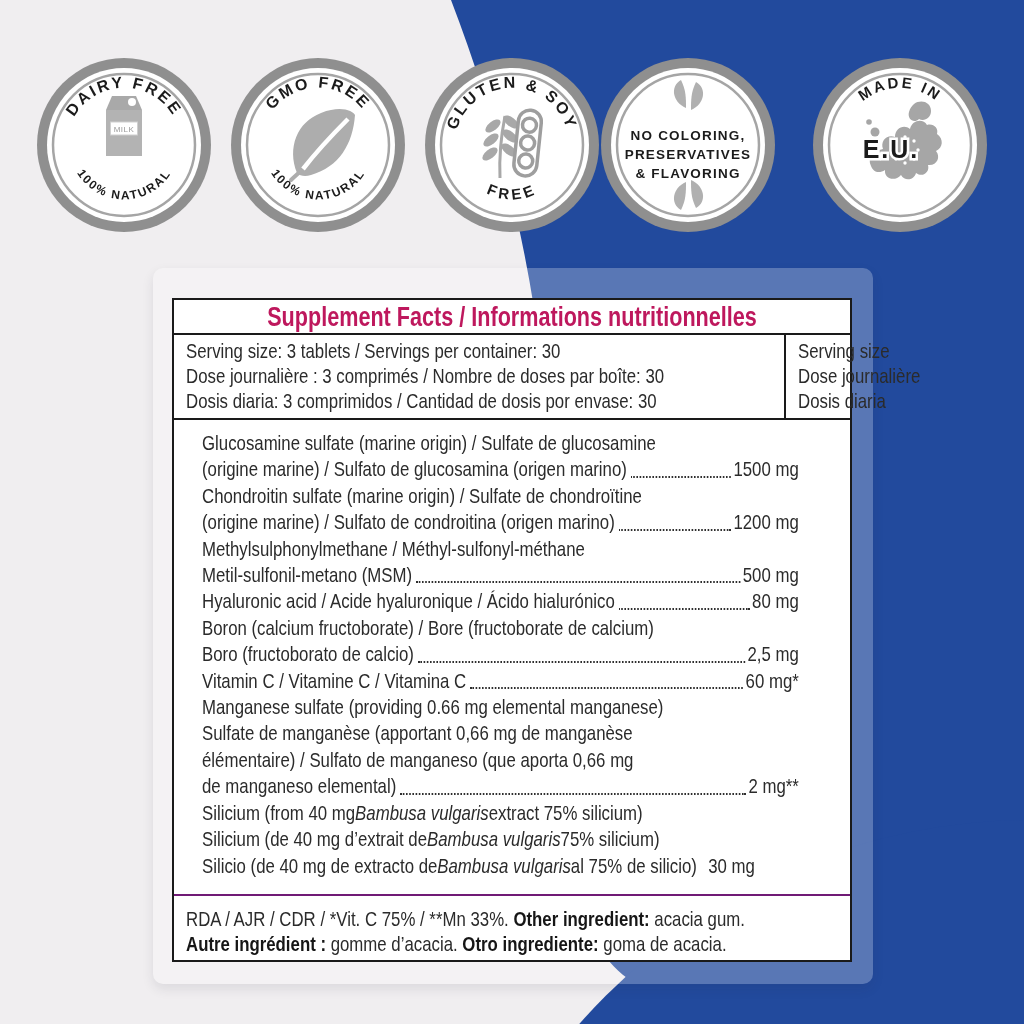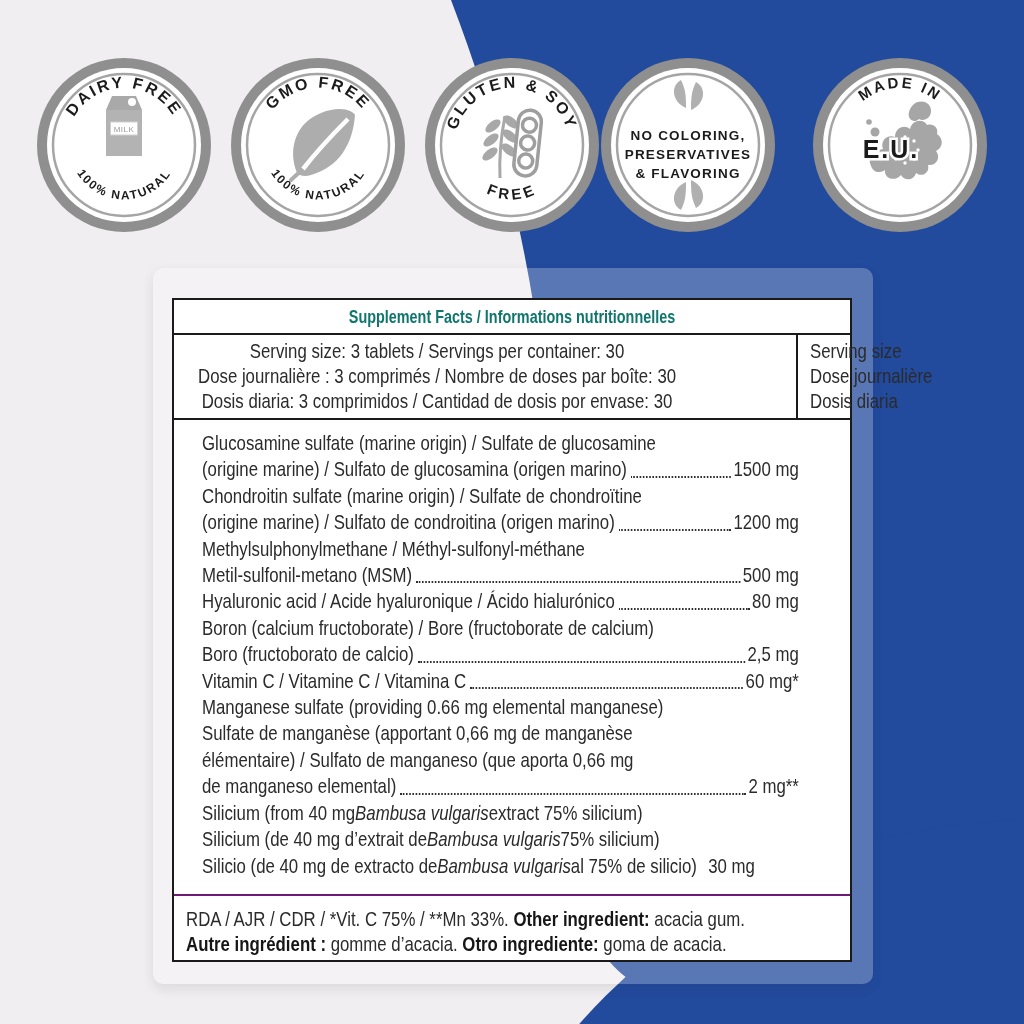--- a/index.html
+++ b/index.html
@@ -21,24 +21,24 @@
   .eu-txt{font-size:25px;letter-spacing:2px;text-anchor:middle;paint-order:stroke;stroke:#ffffff;stroke-width:5px;}
 
   
   .card{position:absolute;left:153px;top:268px;width:720px;height:716px;
         background:rgba(255,255,255,.25);border-radius:10px;
         box-shadow:0 5px 12px rgba(40,40,60,.10);}
   .facts{position:absolute;left:172px;top:298px;width:680px;height:664px;
          box-sizing:border-box;background:#ffffff;border:2px solid #1a1a1a;
          color:#2b2b2b;display:flex;flex-direction:column;}
   .t-header{border-bottom:2px solid #1a1a1a;text-align:center;padding:4px 0 3px;}
-  .t-header .line{font-weight:700;font-size:18px;line-height:26px;color:#0f766e;white-space:nowrap;}
+  .t-header .line{font-weight:700;font-size:27px;line-height:26px;color:#be185d;white-space:nowrap;}
   .sqc{display:inline-block;transform:scaleX(.8);transform-origin:50% 50%;}
   .t-serving{border-bottom:2px solid #1a1a1a;display:flex;}
-  .serv-left{flex:1;padding:3px 0 5px 24px;text-align:center;}
+  .serv-left{flex:1;padding:3px 0 5px 12px;}
   .serv-right{width:150px;border-left:2px solid #1a1a1a;padding:3px 0 5px 12px;}
   .sline{font-size:21px;line-height:25px;white-space:nowrap;
          transform:scaleX(.8);transform-origin:0 50%;}
   .t-ing{flex:1;padding:10px 0 0 28px;overflow:hidden;}
   .row{display:flex;align-items:flex-end;width:746px;font-size:21px;line-height:26.4px;
        white-space:nowrap;transform:scaleX(.8);transform-origin:0 0;}
   .row .dots{flex:1;border-bottom:2.6px dotted #2e2e2e;margin:0 3px 5px 5px;}
   .row .gapval{margin-left:14px;}
   .it{font-style:italic;}
   .t-footer{border-top:2px solid #701a75;padding:10px 0 4px 12px;}

